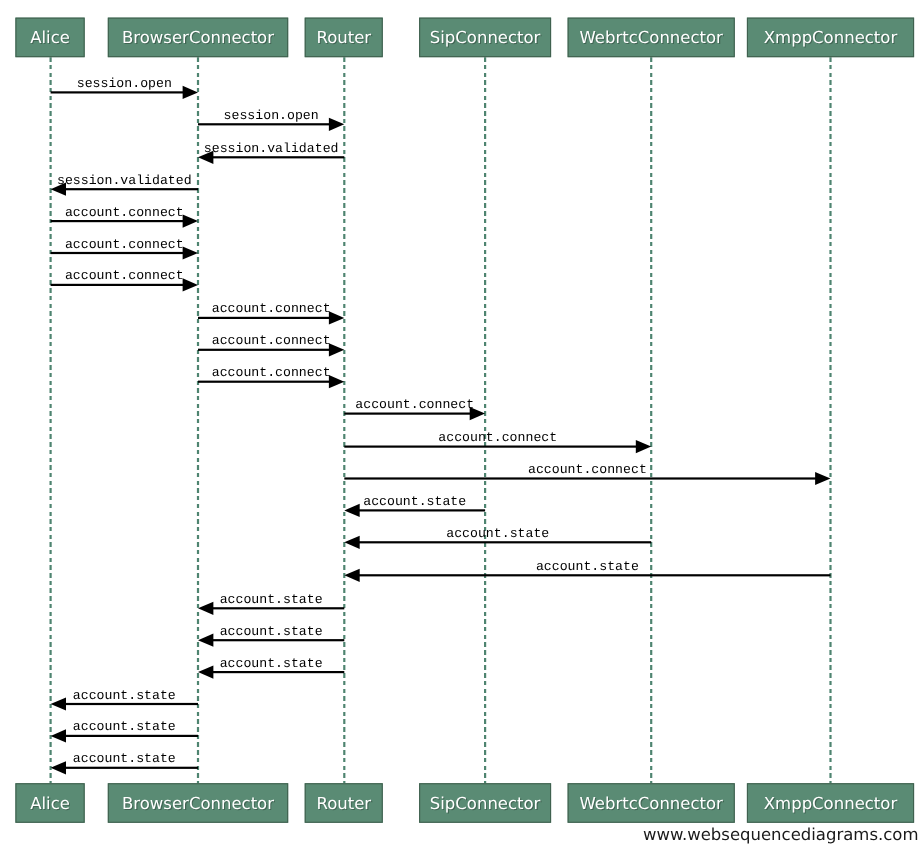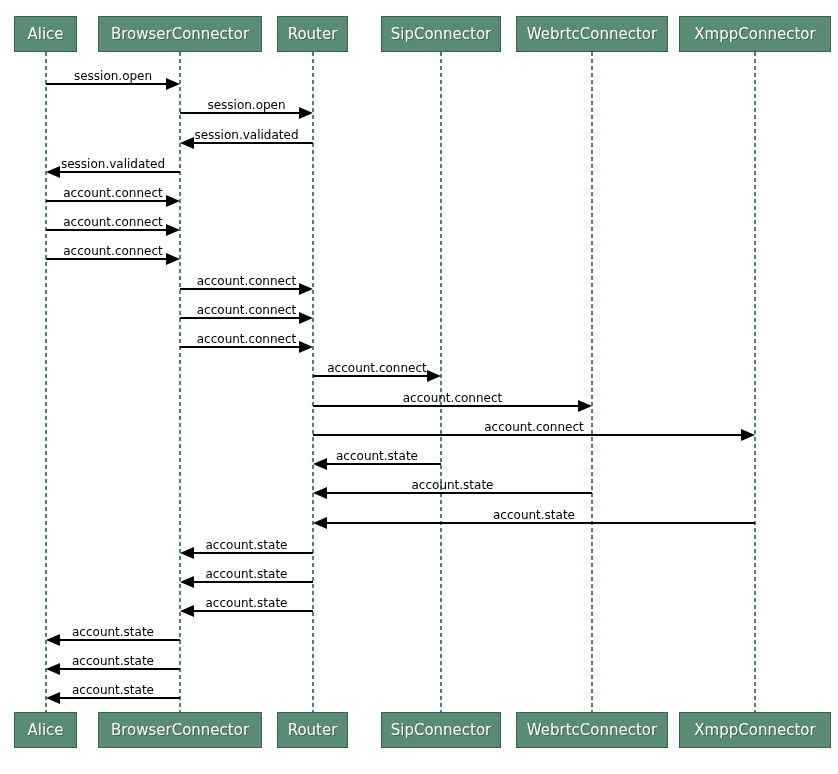--- a/index.html
+++ b/index.html
@@ -27,21 +27,21 @@
     background: var(--actor-fill, #5A8B74);
     border: 1px solid var(--actor-border, #40614F);
     color: var(--actor-text, #ffffff);
     display: flex;
     align-items: center;
     justify-content: center;
     font-size: 15px;
     text-shadow: 1px 1px 0 rgba(0,0,0,0.28);
     white-space: nowrap;
   }
-  .msg { position: absolute; }
+  .msg { position: absolute; font-family: Liberation Mono, monospace; }
   .msg-label {
     position: absolute;
     left: 0; right: 0; bottom: 3px;
     text-align: center;
     font-size: 12px;
     color: var(--arrow, #000000);
     white-space: nowrap;
     line-height: 1;
   }
   .msg-line {
@@ -66,20 +66,21 @@
     right: 3px;
     top: 750px;
     font-size: 15px;
     color: #1a1a1a;
   }
 </style>
 </head>
 <body>
 
 <div class="stage">
+  <div class="watermark">www.websequencediagrams.com</div>
 <div class="lifeline" style="left: 45px; top: 52px; height: 660px;"></div>
     <div class="lifeline" style="left: 179px; top: 52px; height: 660px;"></div>
     <div class="lifeline" style="left: 312px; top: 52px; height: 660px;"></div>
     <div class="lifeline" style="left: 440px; top: 52px; height: 660px;"></div>
     <div class="lifeline" style="left: 591px; top: 52px; height: 660px;"></div>
     <div class="lifeline" style="left: 754px; top: 52px; height: 660px;"></div>
     <div class="actor-box" style="left: 14px; top: 16px; width: 63px; height: 36px;">Alice</div>
     <div class="actor-box" style="left: 98px; top: 16px; width: 164px; height: 36px;">BrowserConnector</div>
     <div class="actor-box" style="left: 277px; top: 16px; width: 71px; height: 36px;">Router</div>
     <div class="actor-box" style="left: 381px; top: 16px; width: 120px; height: 36px;">SipConnector</div>

